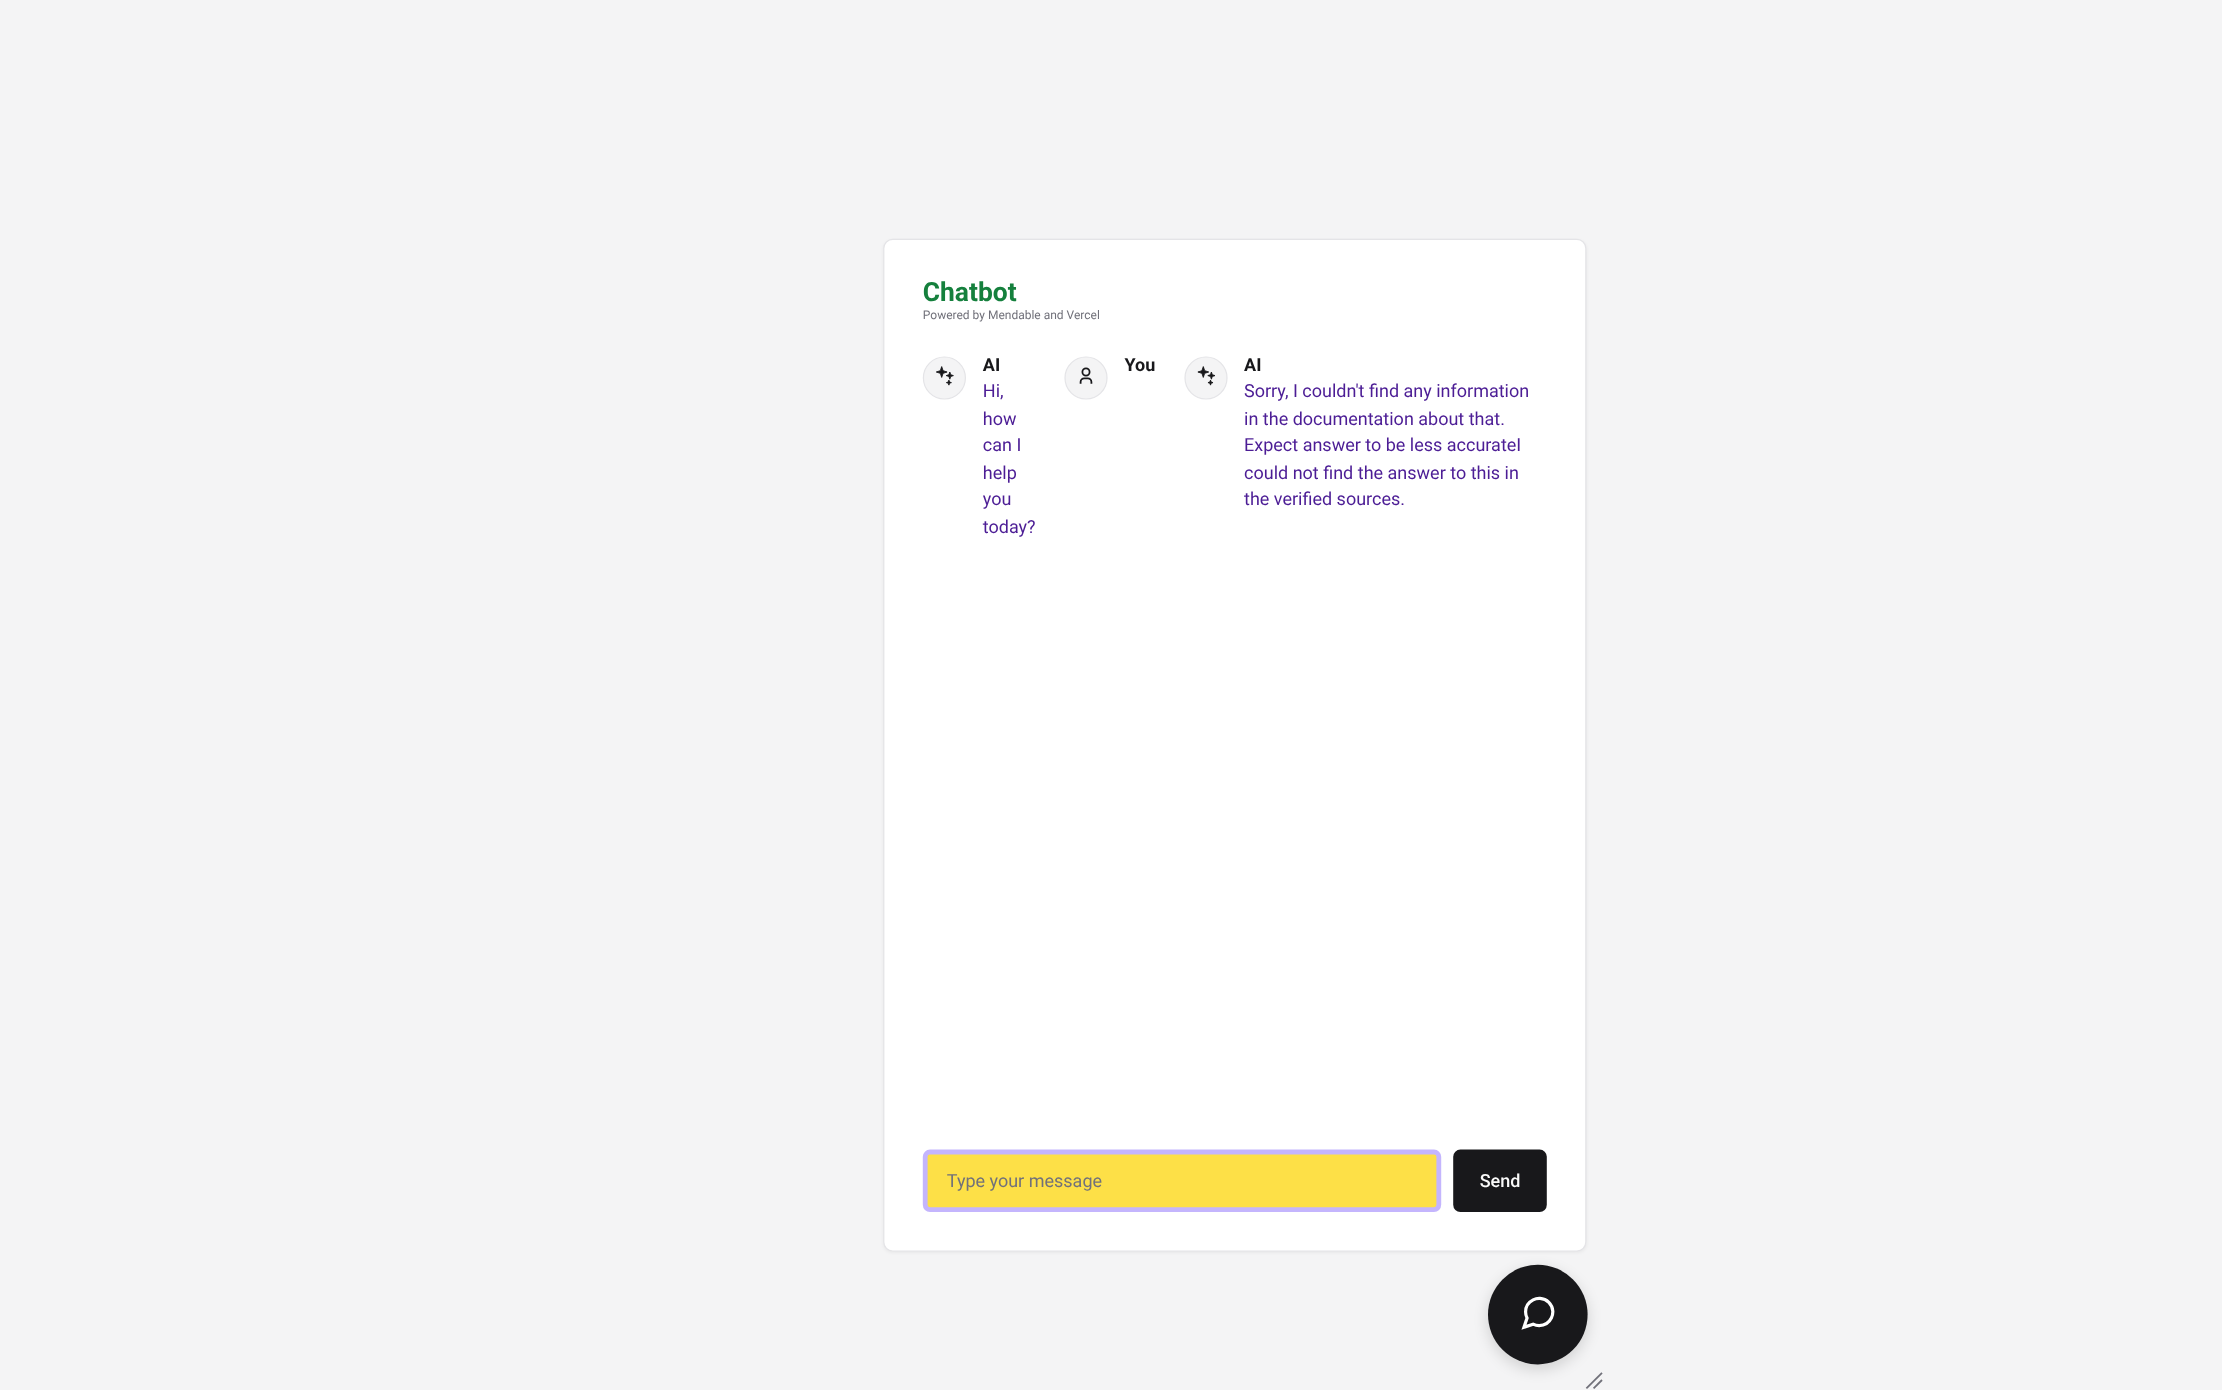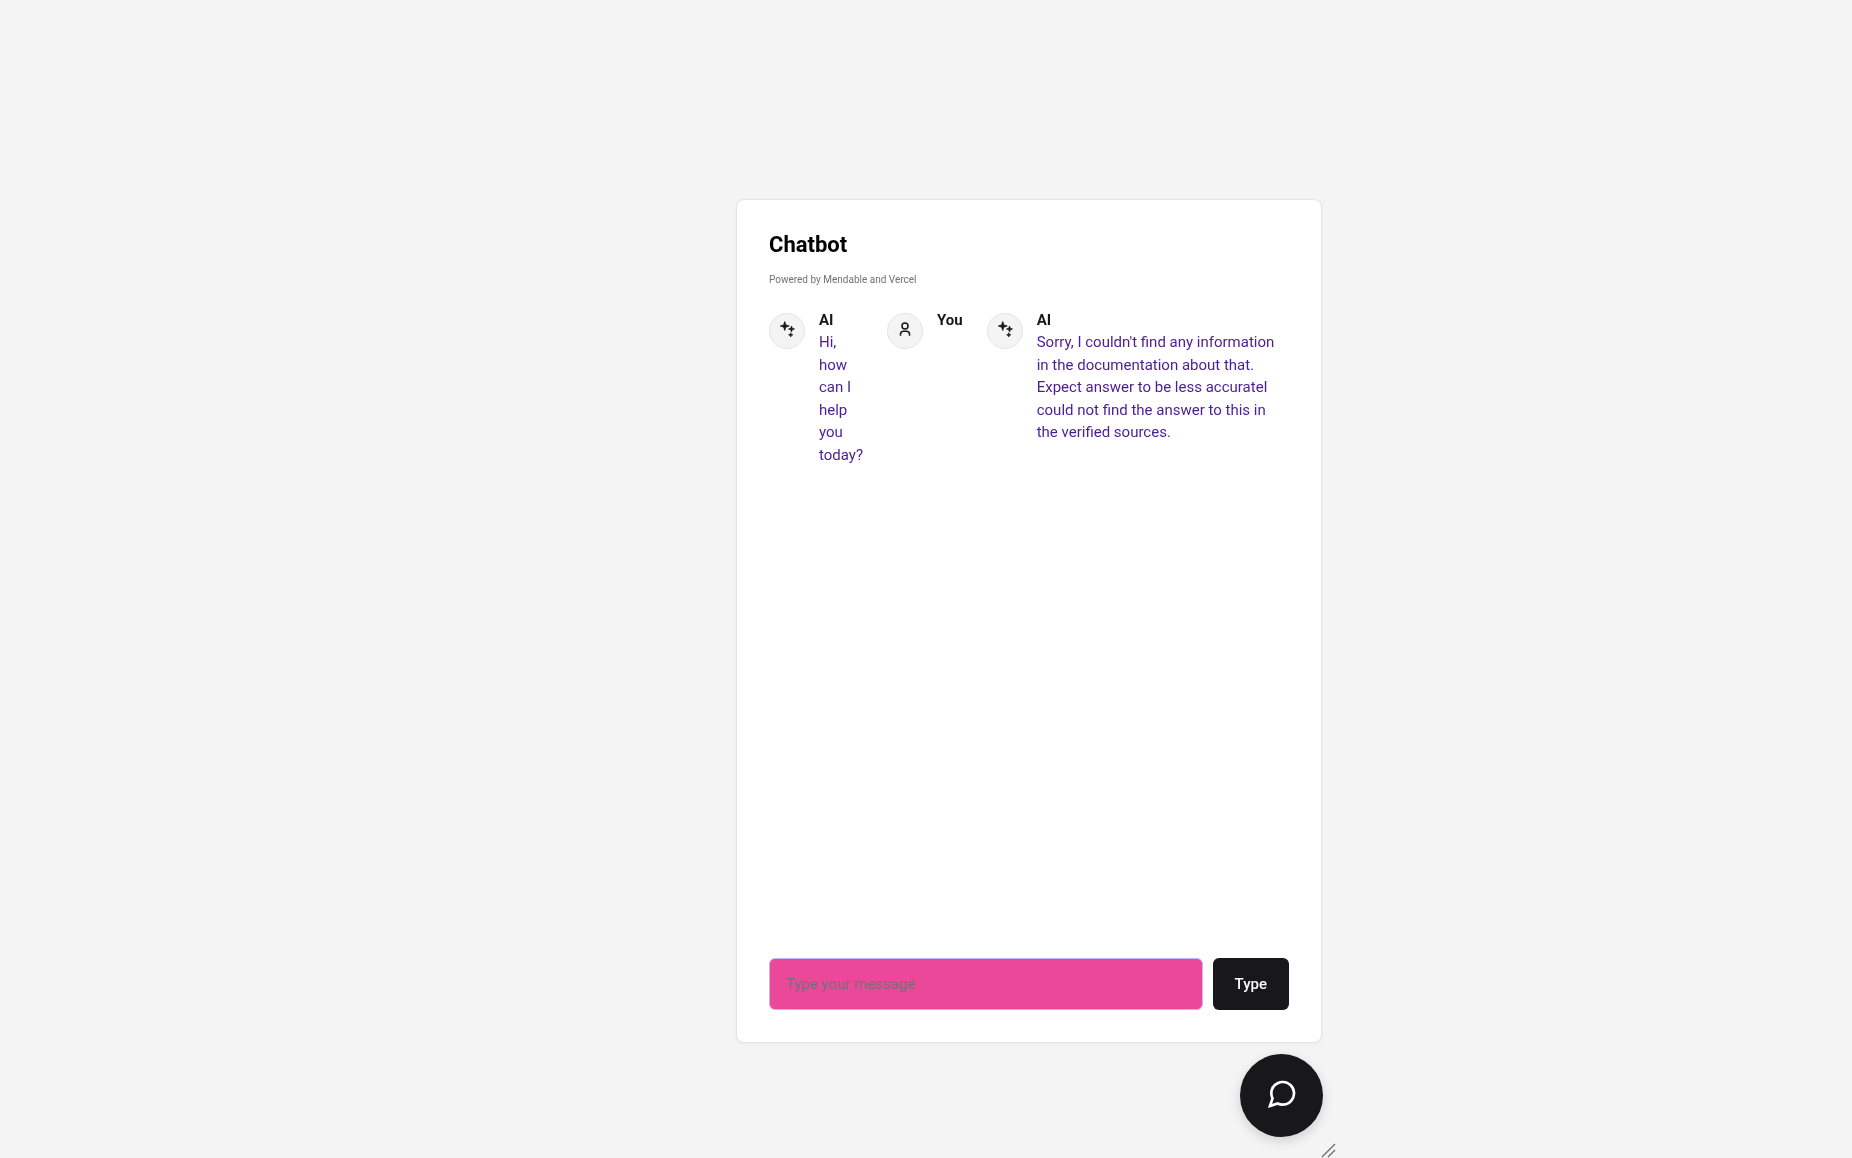--- a/index.html
+++ b/index.html
@@ -32,22 +32,22 @@
       padding: 32px;
     }
     
     .chat-header {
       margin-bottom: 24px;
     }
     
     .chat-title {
       font-size: 22px;
       font-weight: 700;
-      color: #000000;
-      margin-bottom: 16px;
+      color: #15803d;
+      margin-bottom: 0;
     }
     
     .chat-subtitle {
       font-size: 10px;
       color: #71717a;
       line-height: 1.4;
     }
     
     .messages {
       flex: 1;
@@ -108,27 +108,27 @@
     .input-row {
       display: flex;
       gap: 10px;
       margin-top: auto;
     }
     
     .message-input {
       flex: 1;
       height: 52px;
       padding: 0 16px;
-      border: 1px solid #c4b5fd;
+      border: 4px solid #c4b5fd;
       border-radius: 6px;
       font-size: 15px;
       color: #18181b;
       font-family: inherit;
       outline: none;
-      background: #ec4899;
+      background: #fde047;
     }
     
     .message-input::placeholder {
       color: #71717a;
     }
     
     .send-button {
       height: 52px;
       padding: 0 22px;
       background-color: #18181b;
@@ -228,21 +228,21 @@
       <div class="message-content">
         <div class="message-sender">AI</div>
         <div class="message-text">Sorry, I couldn't find any information in the documentation about that. Expect answer to be less accurateI could not find the answer to this in the verified sources.</div>
       </div>
     </div>
 
   </div>
 
   <div class="input-row">
     <input class="message-input" type="text" placeholder="Type your message" style="">
-    <button class="send-button">Type</button>
+    <button class="send-button">Send</button>
   </div>
 </div>
 
 <button class="fab">
   <span>
     <svg viewBox="0 0 24 24">
       <path d="M21 11.5a8.38 8.38 0 0 1-.9 3.8 8.5 8.5 0 0 1-7.6 4.7 8.38 8.38 0 0 1-3.8-.9L3 21l1.9-5.7a8.38 8.38 0 0 1-.9-3.8 8.5 8.5 0 0 1 4.7-7.6 8.38 8.38 0 0 1 3.8-.9h.5a8.48 8.48 0 0 1 8 8v.5z"></path>
     </svg>
   </span>
 </button>

